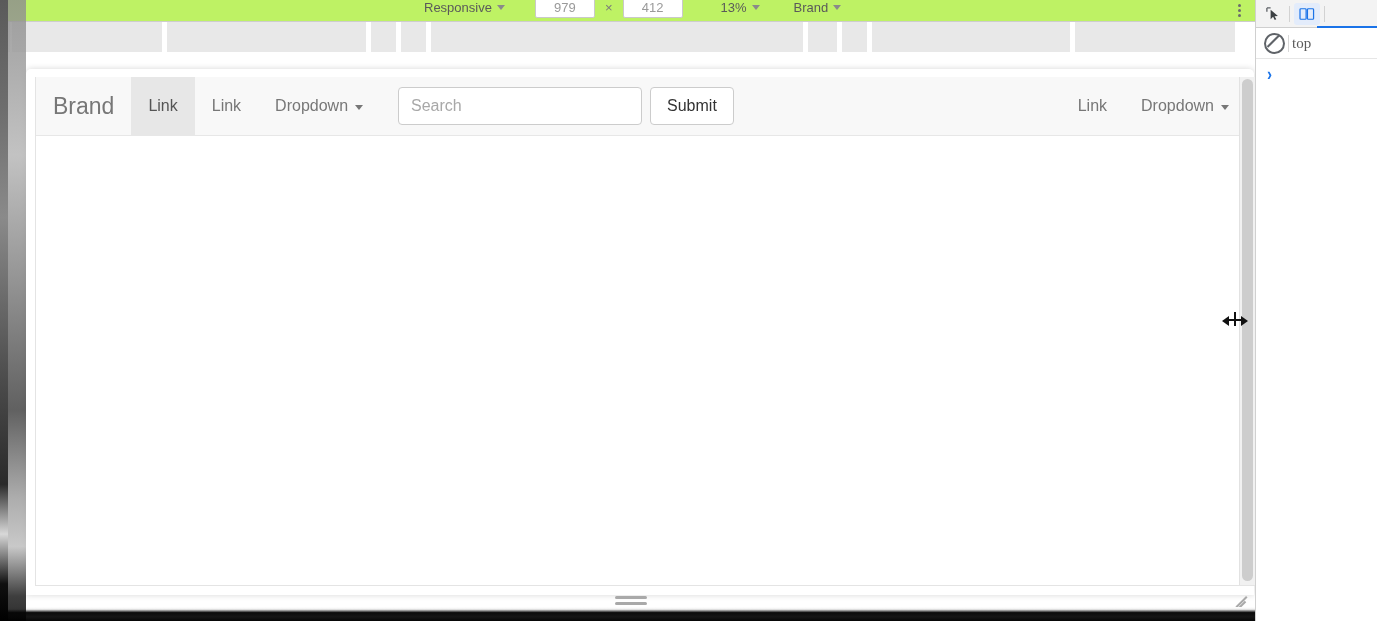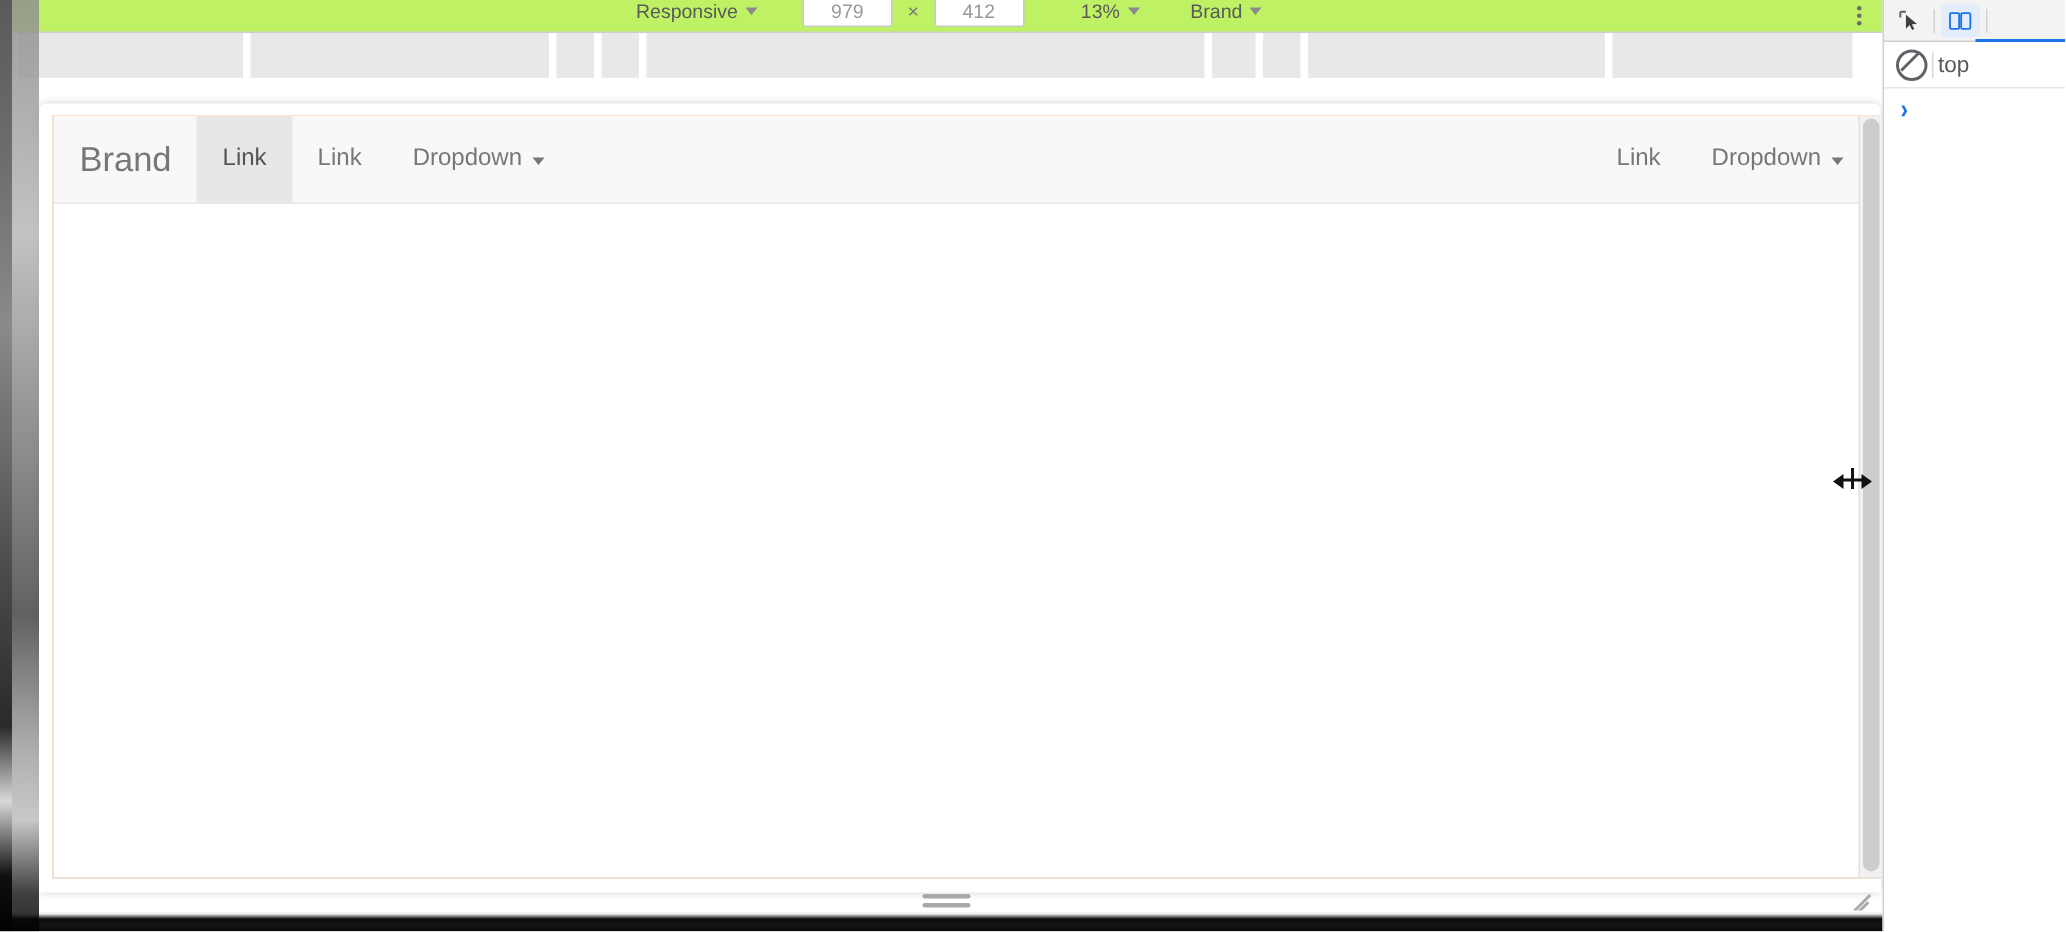--- a/index.html
+++ b/index.html
@@ -322,20 +322,21 @@
     background: #1a73e8;
   }
   .console-toolbar {
     height: 30px;
     display: flex;
     align-items: center;
     gap: 3px;
     padding: 0 8px;
     border-bottom: 1px solid #e6e6e6;
     background: #fff;
+    font-family: Liberation Serif, serif;
   }
   .no-icon {
     width: 17px; height: 17px;
     border: 2px solid #5f6368;
     border-radius: 50%;
     position: relative;
   }
   .no-icon::after {
     content: "";
     position: absolute;
@@ -445,20 +446,24 @@
 
       <a class="nav-link">
         <span>Link</span>
       </a>
 
       <a class="nav-link">
         <span>Dropdown</span>
         <span class="caret-sm"></span>
       </a>
 
+      <div class="nav-form">
+        <input class="search-input" type="text" placeholder="Search" style="">
+        <button class="submit-btn">Submit</button>
+      </div>
 
       <div class="nav-right">
         <a class="nav-link">
           <span>Link</span>
         </a>
         <a class="nav-link">
           <span>Dropdown</span>
           <span class="caret-sm"></span>
         </a>
       </div>

